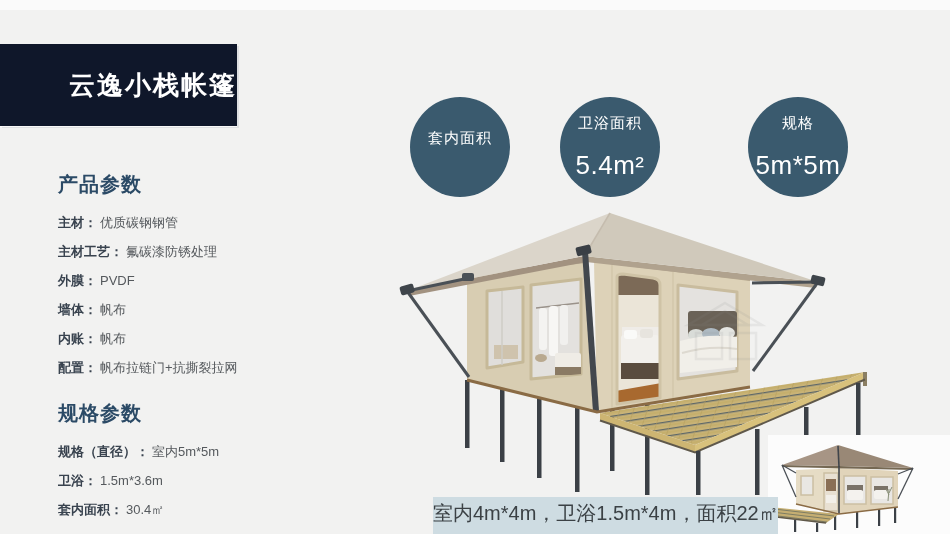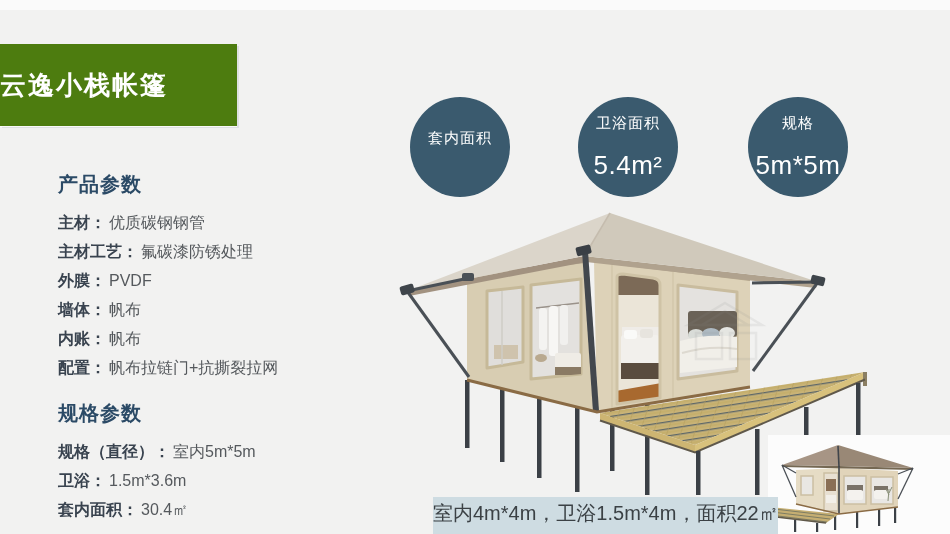--- a/index.html
+++ b/index.html
@@ -5,45 +5,45 @@
   html,body{margin:0;padding:0;}
   body{
     width:950px;height:534px;position:relative;overflow:hidden;
     background:#f2f2f1;
     font-family:"Liberation Sans","DejaVu Sans",sans-serif;
   }
   .top-strip{position:absolute;left:0;top:0;width:950px;height:10px;background:#fafafa;}
   
   .banner{
     position:absolute;left:0;top:44px;width:237px;height:82px;
-    background:#4d7c0f;display:flex;align-items:center;justify-content:flex-start;
+    background:#0f172a;display:flex;align-items:center;justify-content:flex-end;
     box-shadow:0 1px 0 rgba(255,255,255,.8), 2px 2px 0 rgba(220,222,224,.9);
   }
   .banner h1{
     margin:0;color:#ffffff;font-size:26px;font-weight:bold;letter-spacing:2px;
   }
   
   .left-panel{position:absolute;left:58px;top:163px;width:330px;margin-top:8px;}
   .section-heading{
     color:#2b4a66;font-size:20px;font-weight:bold;letter-spacing:1px;margin:0 0 10px 0;
   }
   .section-heading.second{margin-top:18px;}
-  .param-row{font-size:16px;line-height:29px;white-space:nowrap;}
+  .param-row{font-size:13px;line-height:29px;white-space:nowrap;}
   .param-row .lbl{color:#39434f;font-weight:bold;}
   .param-row .val{color:#55595d;font-weight:normal;margin-left:3px;}
   
   .stat-circle{
     position:absolute;top:97px;width:100px;height:100px;border-radius:50%;
     background:#3a5a6e;color:#fff;display:flex;flex-direction:column;
     align-items:center;justify-content:center;
   }
   .stat-circle .c-label{font-size:15px;letter-spacing:1px;margin-bottom:17px;}
   .stat-circle .c-value{font-size:26px;font-weight:300;letter-spacing:.5px;}
   #circle-1{left:410px;}
-  #circle-2{left:578px;}
+  #circle-2{left:560px;}
   #circle-3{left:748px;}
   
   .main-image{position:absolute;left:390px;top:195px;width:560px;height:300px;}
   .thumb-image{position:absolute;left:768px;top:435px;width:182px;height:99px;}
   
   .caption-bar{
     position:absolute;left:433px;top:497px;width:345px;height:46px;
     background:#cedce2;color:#3b4145;font-size:20px;line-height:33px;
     padding:0;text-align:center;white-space:nowrap;
   }

